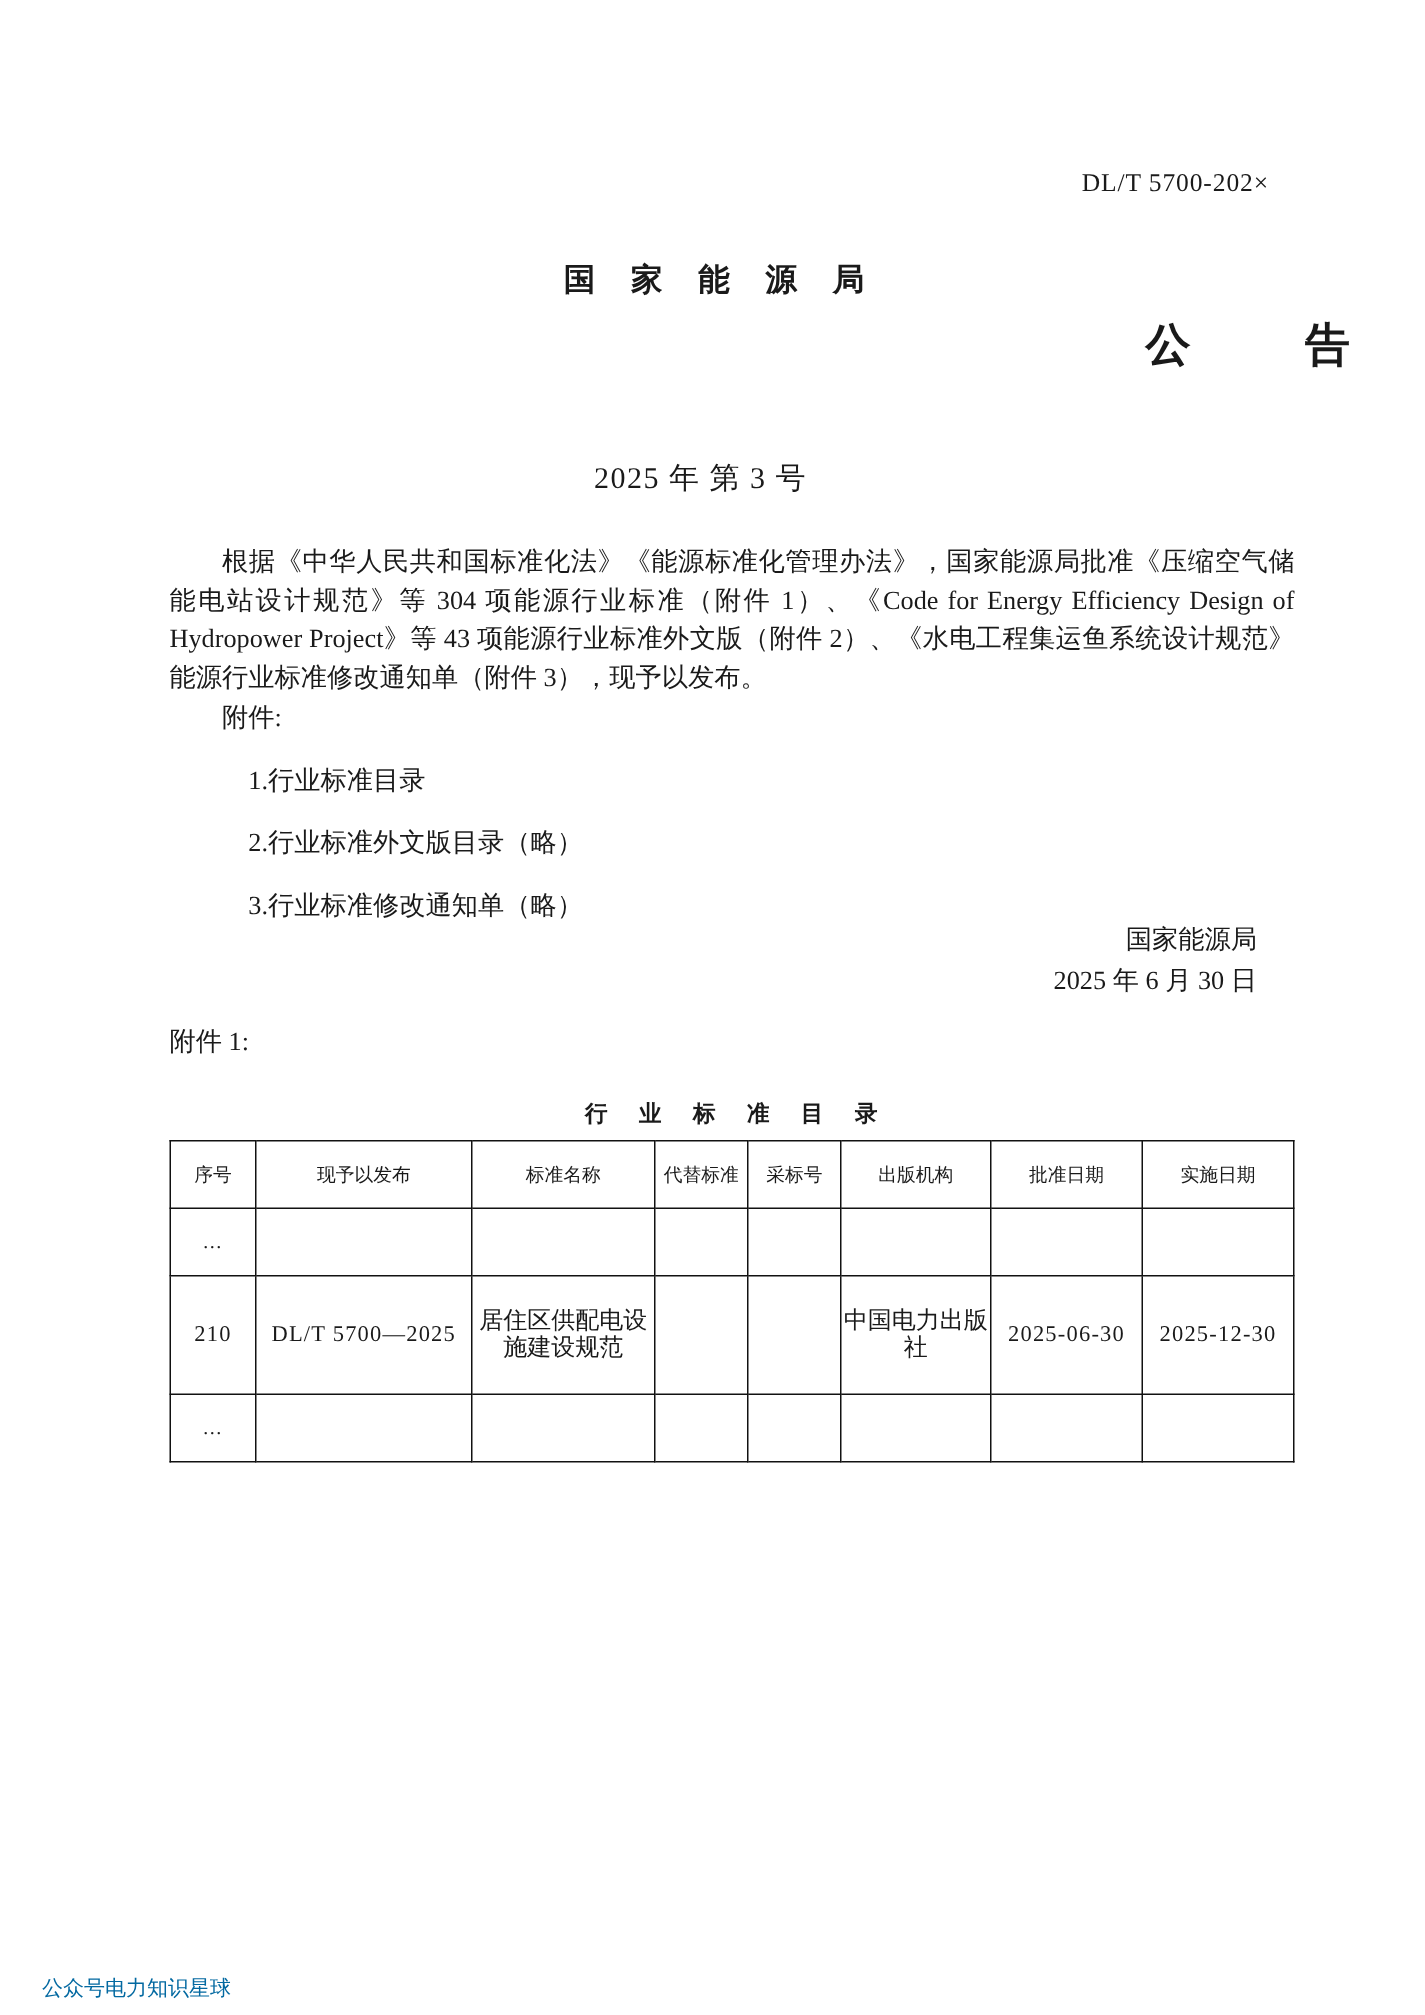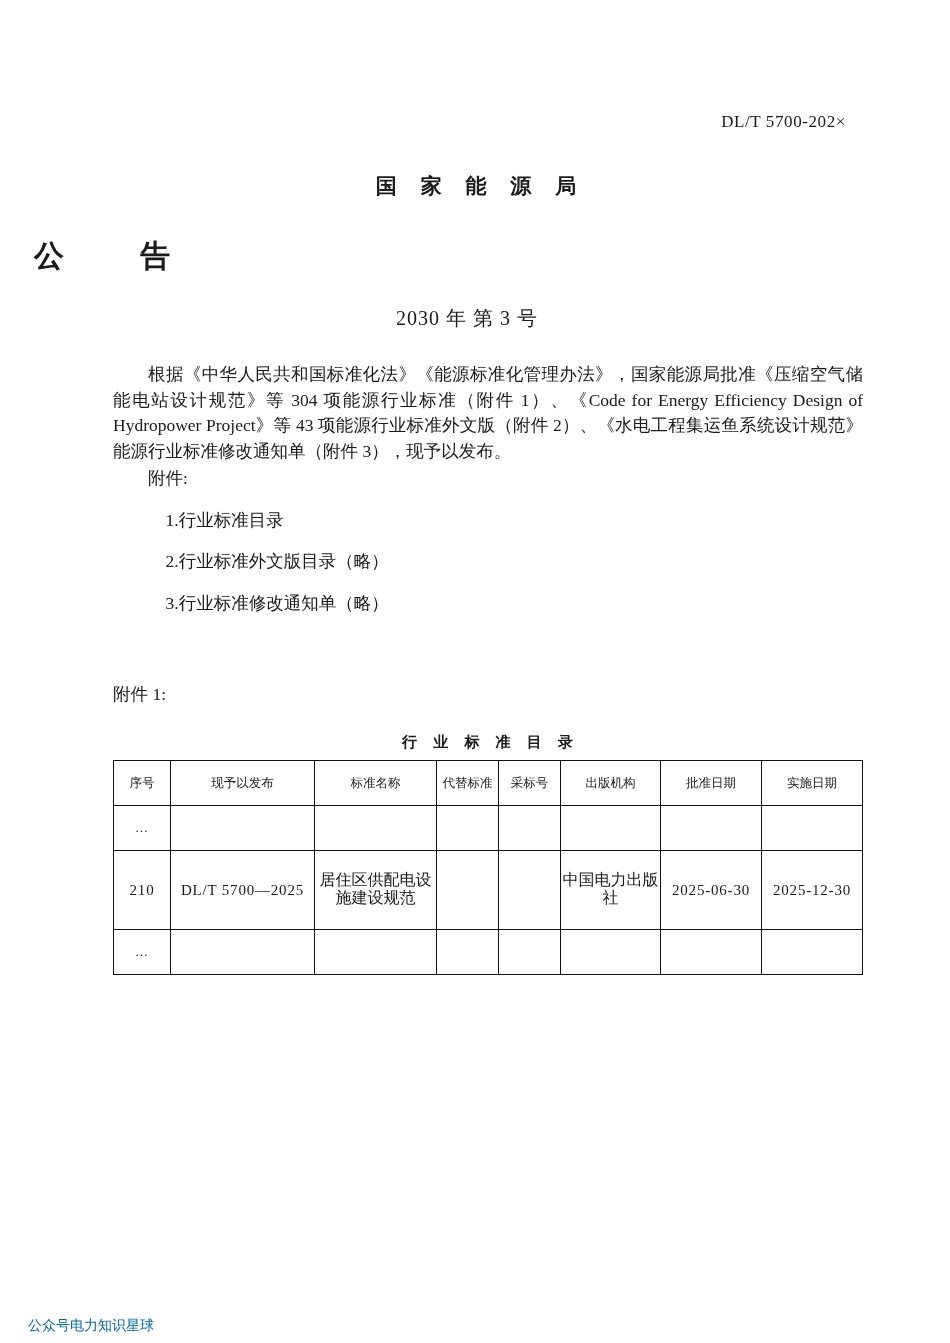--- a/index.html
+++ b/index.html
@@ -44,24 +44,24 @@
     text-align: center;
     font-size: 21px;
     font-weight: bold;
     letter-spacing: 9px;
     text-indent: 9px;
     font-family: "Liberation Sans", "DejaVu Sans", sans-serif;
     margin-left: 18px;
   }
   .doc-kind {
     position: absolute;
-    top: 236px;
+    top: 210px;
     left: 0;
     right: 0;
-    text-align: left;
+    text-align: right;
     font-size: 30px;
     font-weight: bold;
     letter-spacing: 34px;
     text-indent: 34px;
     font-family: "Liberation Sans", "DejaVu Sans", sans-serif;
   }
   .doc-number {
     position: absolute;
     top: 305px;
     left: 0;
@@ -119,21 +119,21 @@
   .table-title {
     position: absolute;
     top: 733px;
     left: 113px;
     width: 749px;
     text-align: center;
     font-size: 15px;
     font-weight: bold;
     letter-spacing: 6px;
     text-indent: 6px;
-    font-family: Liberation Sans, sans-serif;
+    font-family: Liberation Mono, monospace;
   }
 
   
   .std-table {
     position: absolute;
     top: 760px;
     left: 113px;
     width: 749px;
     border-collapse: collapse;
     table-layout: fixed;
@@ -199,30 +199,34 @@
 <body>
 
 <div class="page">
 
   <div class="doc-header">DL/T 5700-202×</div>
 
   <div class="issuer-title">国 家 能 源 局</div>
 
   <div class="doc-kind">公 告</div>
 
-  <div class="doc-number">2030 年  第 3 号</div>
+  <div class="doc-number">2025 年  第 3 号</div>
 
   <div class="body-block">
     <p class="para-main">根据《中华人民共和国标准化法》《能源标准化管理办法》，国家能源局批准《压缩空气储能电站设计规范》等 304 项能源行业标准（附件 1）、《Code for Energy Efficiency Design of Hydropower Project》等 43 项能源行业标准外文版（附件 2）、《水电工程集运鱼系统设计规范》能源行业标准修改通知单（附件 3），现予以发布。</p>
     <p class="attach-label">附件:</p>
     <p class="attach-item">1.行业标准目录</p>
     <p class="attach-item">2.行业标准外文版目录（略）</p>
     <p class="attach-item">3.行业标准修改通知单（略）</p>
   </div>
 
+  <div class="signature">
+    <div>国家能源局</div>
+    <div>2025 年 6 月 30 日</div>
+  </div>
 
   <div class="annex-label">附件 1:</div>
 
   <div class="table-title">行 业 标 准 目 录</div>
 
   <table class="std-table">
     <colgroup>
       <col class="c-seq">
         <col class="c-code">
         <col class="c-name">

